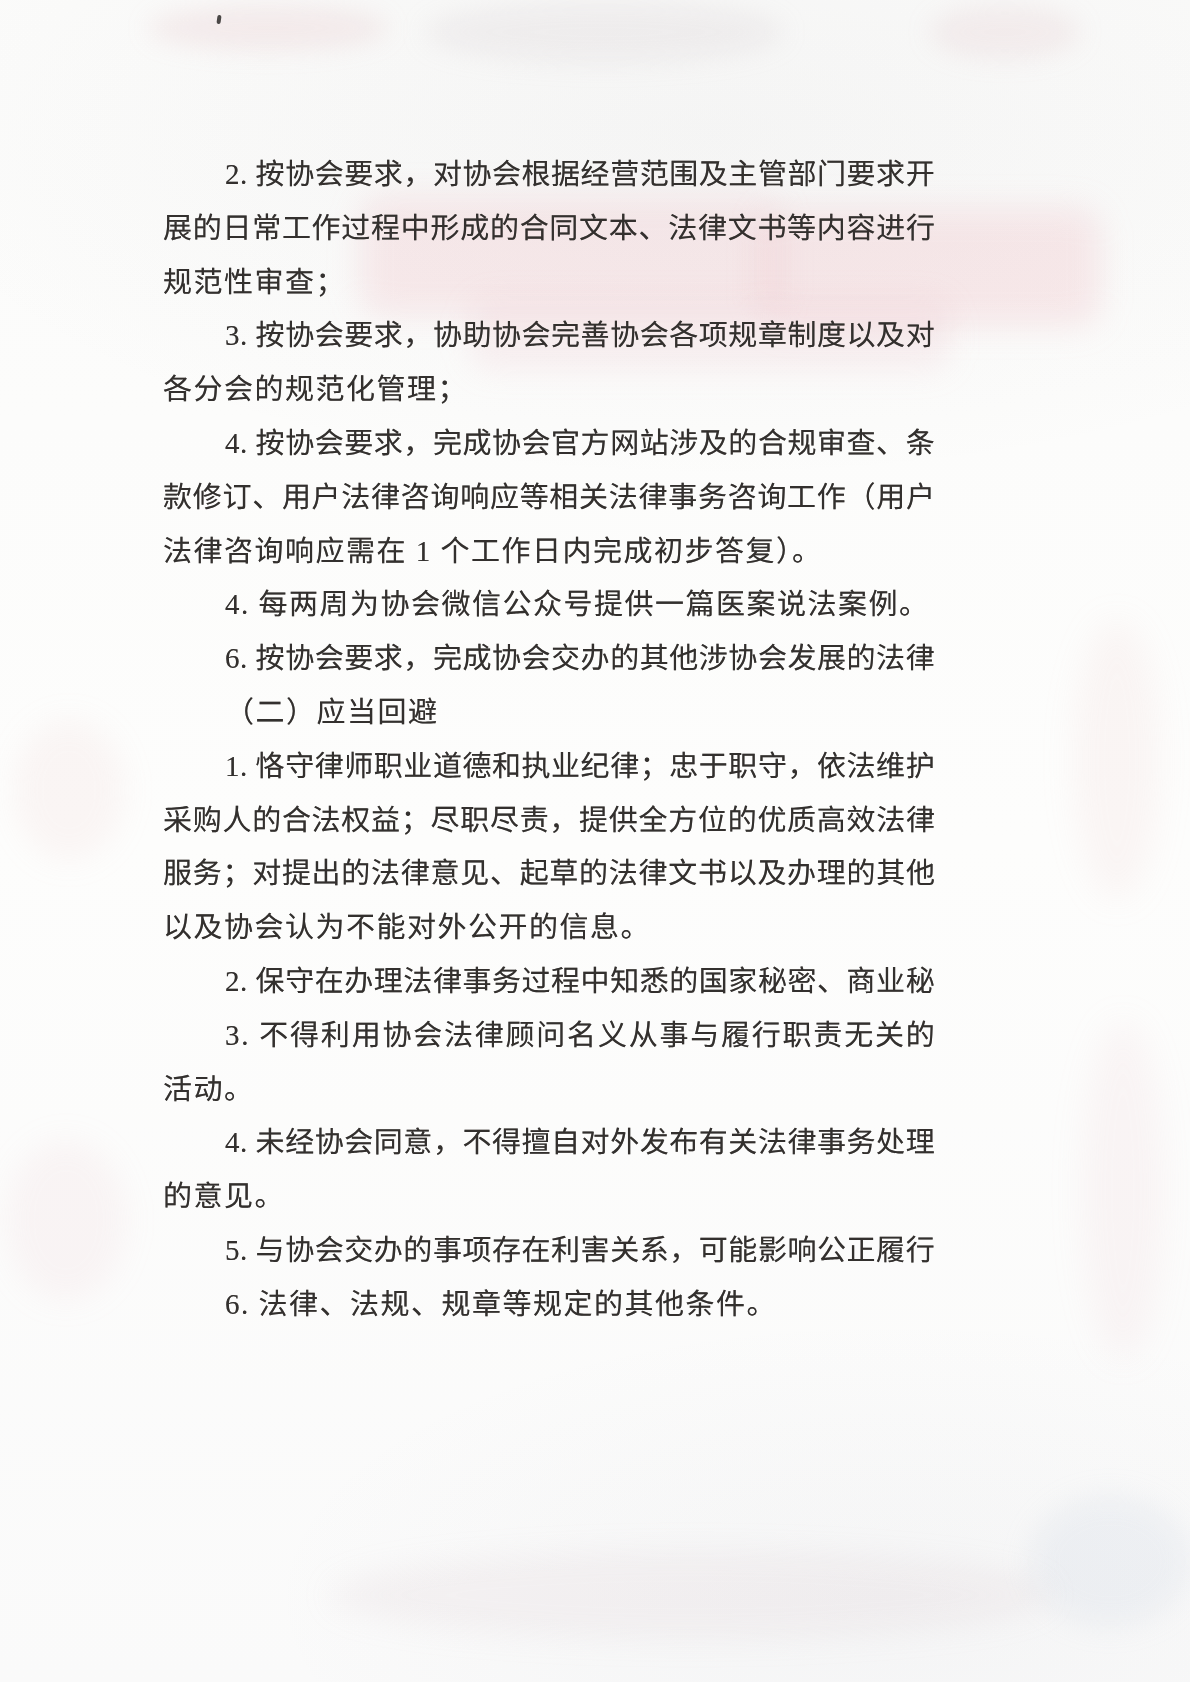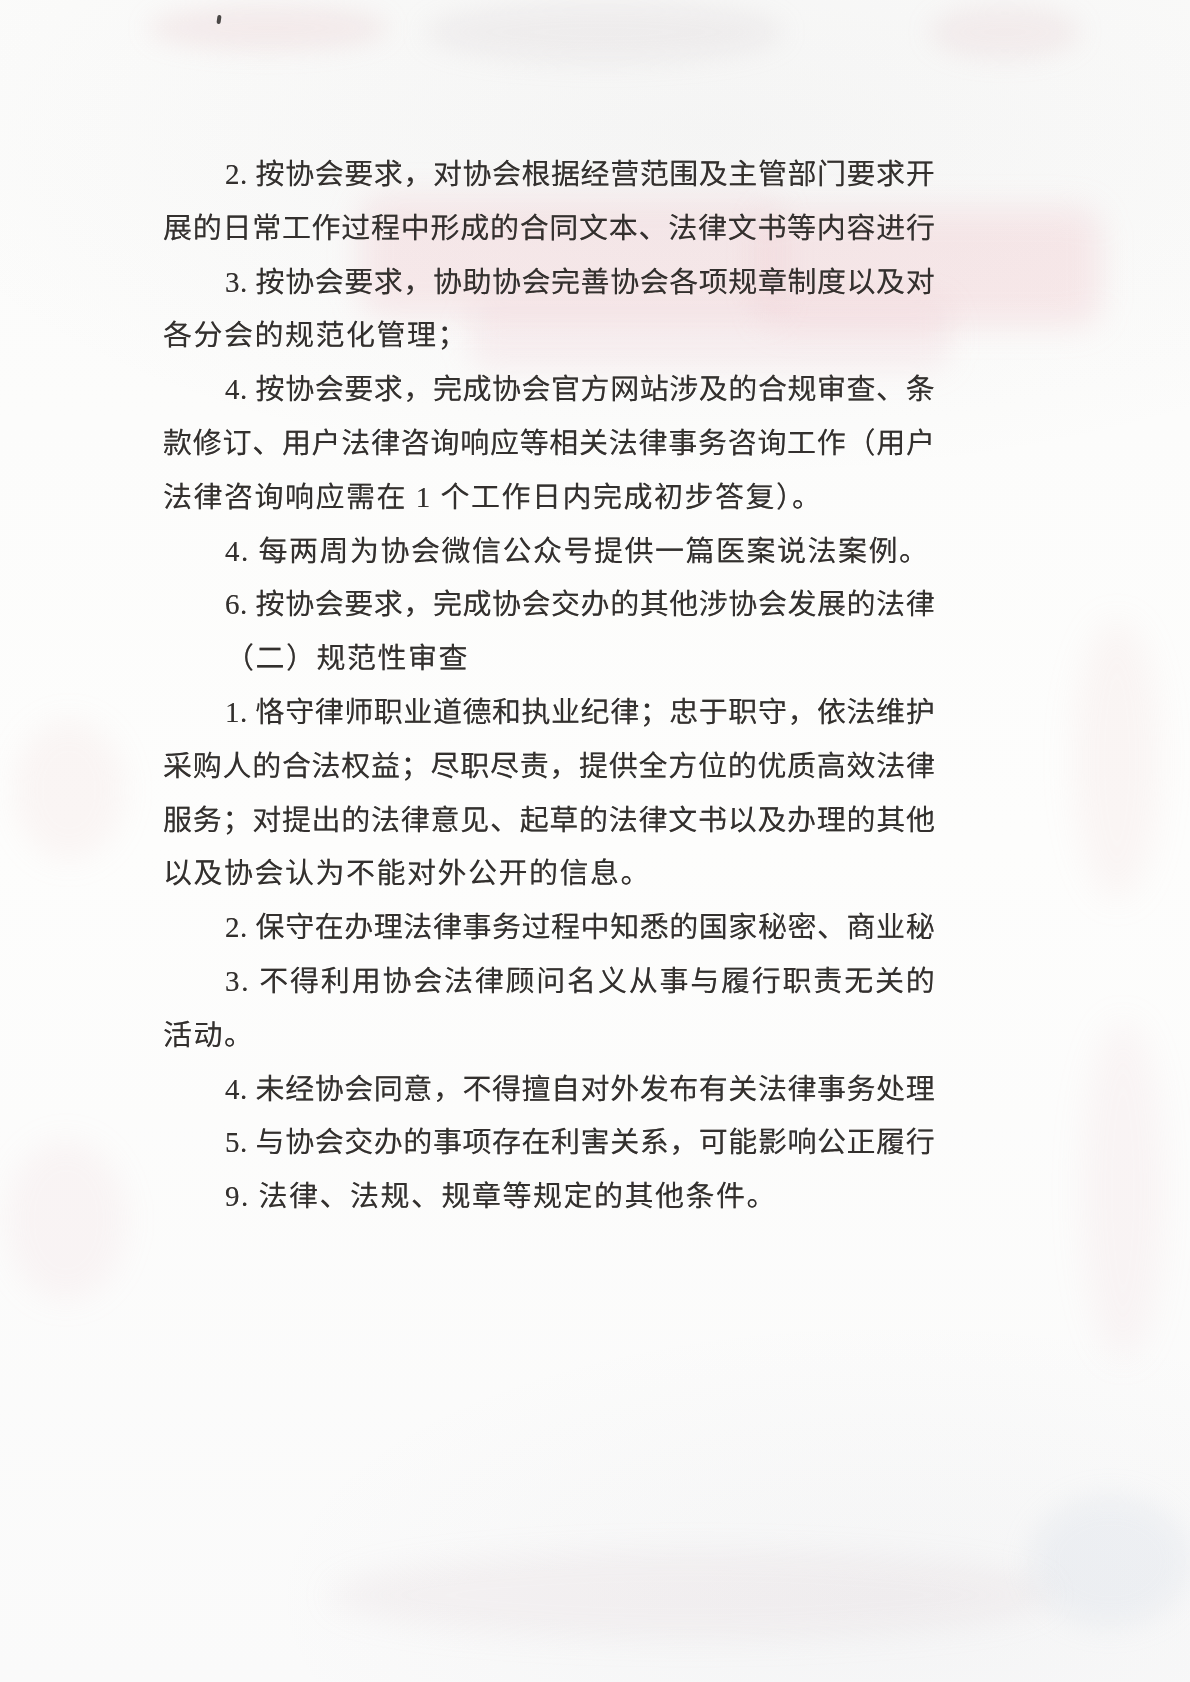--- a/index.html
+++ b/index.html
@@ -148,20 +148,21 @@
       <span>法</span>
       <span>律</span>
       <span>文</span>
       <span>书</span>
       <span>等</span>
       <span>内</span>
       <span>容</span>
       <span>进</span>
       <span>行</span>
     </div>
+    <div class="line">规范性审查；</div>
     <div class="line jf ind">
       <span>3</span>
       <span>.</span>
       <span>&nbsp;</span>
       <span>按</span>
       <span>协</span>
       <span>会</span>
       <span>要</span>
       <span>求</span>
       <span>，</span>
@@ -263,21 +264,21 @@
       <span>他</span>
       <span>涉</span>
       <span>协</span>
       <span>会</span>
       <span>发</span>
       <span>展</span>
       <span>的</span>
       <span>法</span>
       <span>律</span>
     </div>
-    <div class="line ind">（二）规范性审查</div>
+    <div class="line ind">（二）应当回避</div>
     <div class="line jf ind">
       <span>1</span>
       <span>.</span>
       <span>&nbsp;</span>
       <span>恪</span>
       <span>守</span>
       <span>律</span>
       <span>师</span>
       <span>职</span>
       <span>业</span>
@@ -433,20 +434,21 @@
       <span>布</span>
       <span>有</span>
       <span>关</span>
       <span>法</span>
       <span>律</span>
       <span>事</span>
       <span>务</span>
       <span>处</span>
       <span>理</span>
     </div>
+    <div class="line">的意见。</div>
     <div class="line jf ind">
       <span>5</span>
       <span>.</span>
       <span>&nbsp;</span>
       <span>与</span>
       <span>协</span>
       <span>会</span>
       <span>交</span>
       <span>办</span>
       <span>的</span>
@@ -461,14 +463,14 @@
       <span>，</span>
       <span>可</span>
       <span>能</span>
       <span>影</span>
       <span>响</span>
       <span>公</span>
       <span>正</span>
       <span>履</span>
       <span>行</span>
     </div>
-    <div class="line ind">9. 法律、法规、规章等规定的其他条件。</div>
+    <div class="line ind">6. 法律、法规、规章等规定的其他条件。</div>
   </div>
 
 </body></html>

